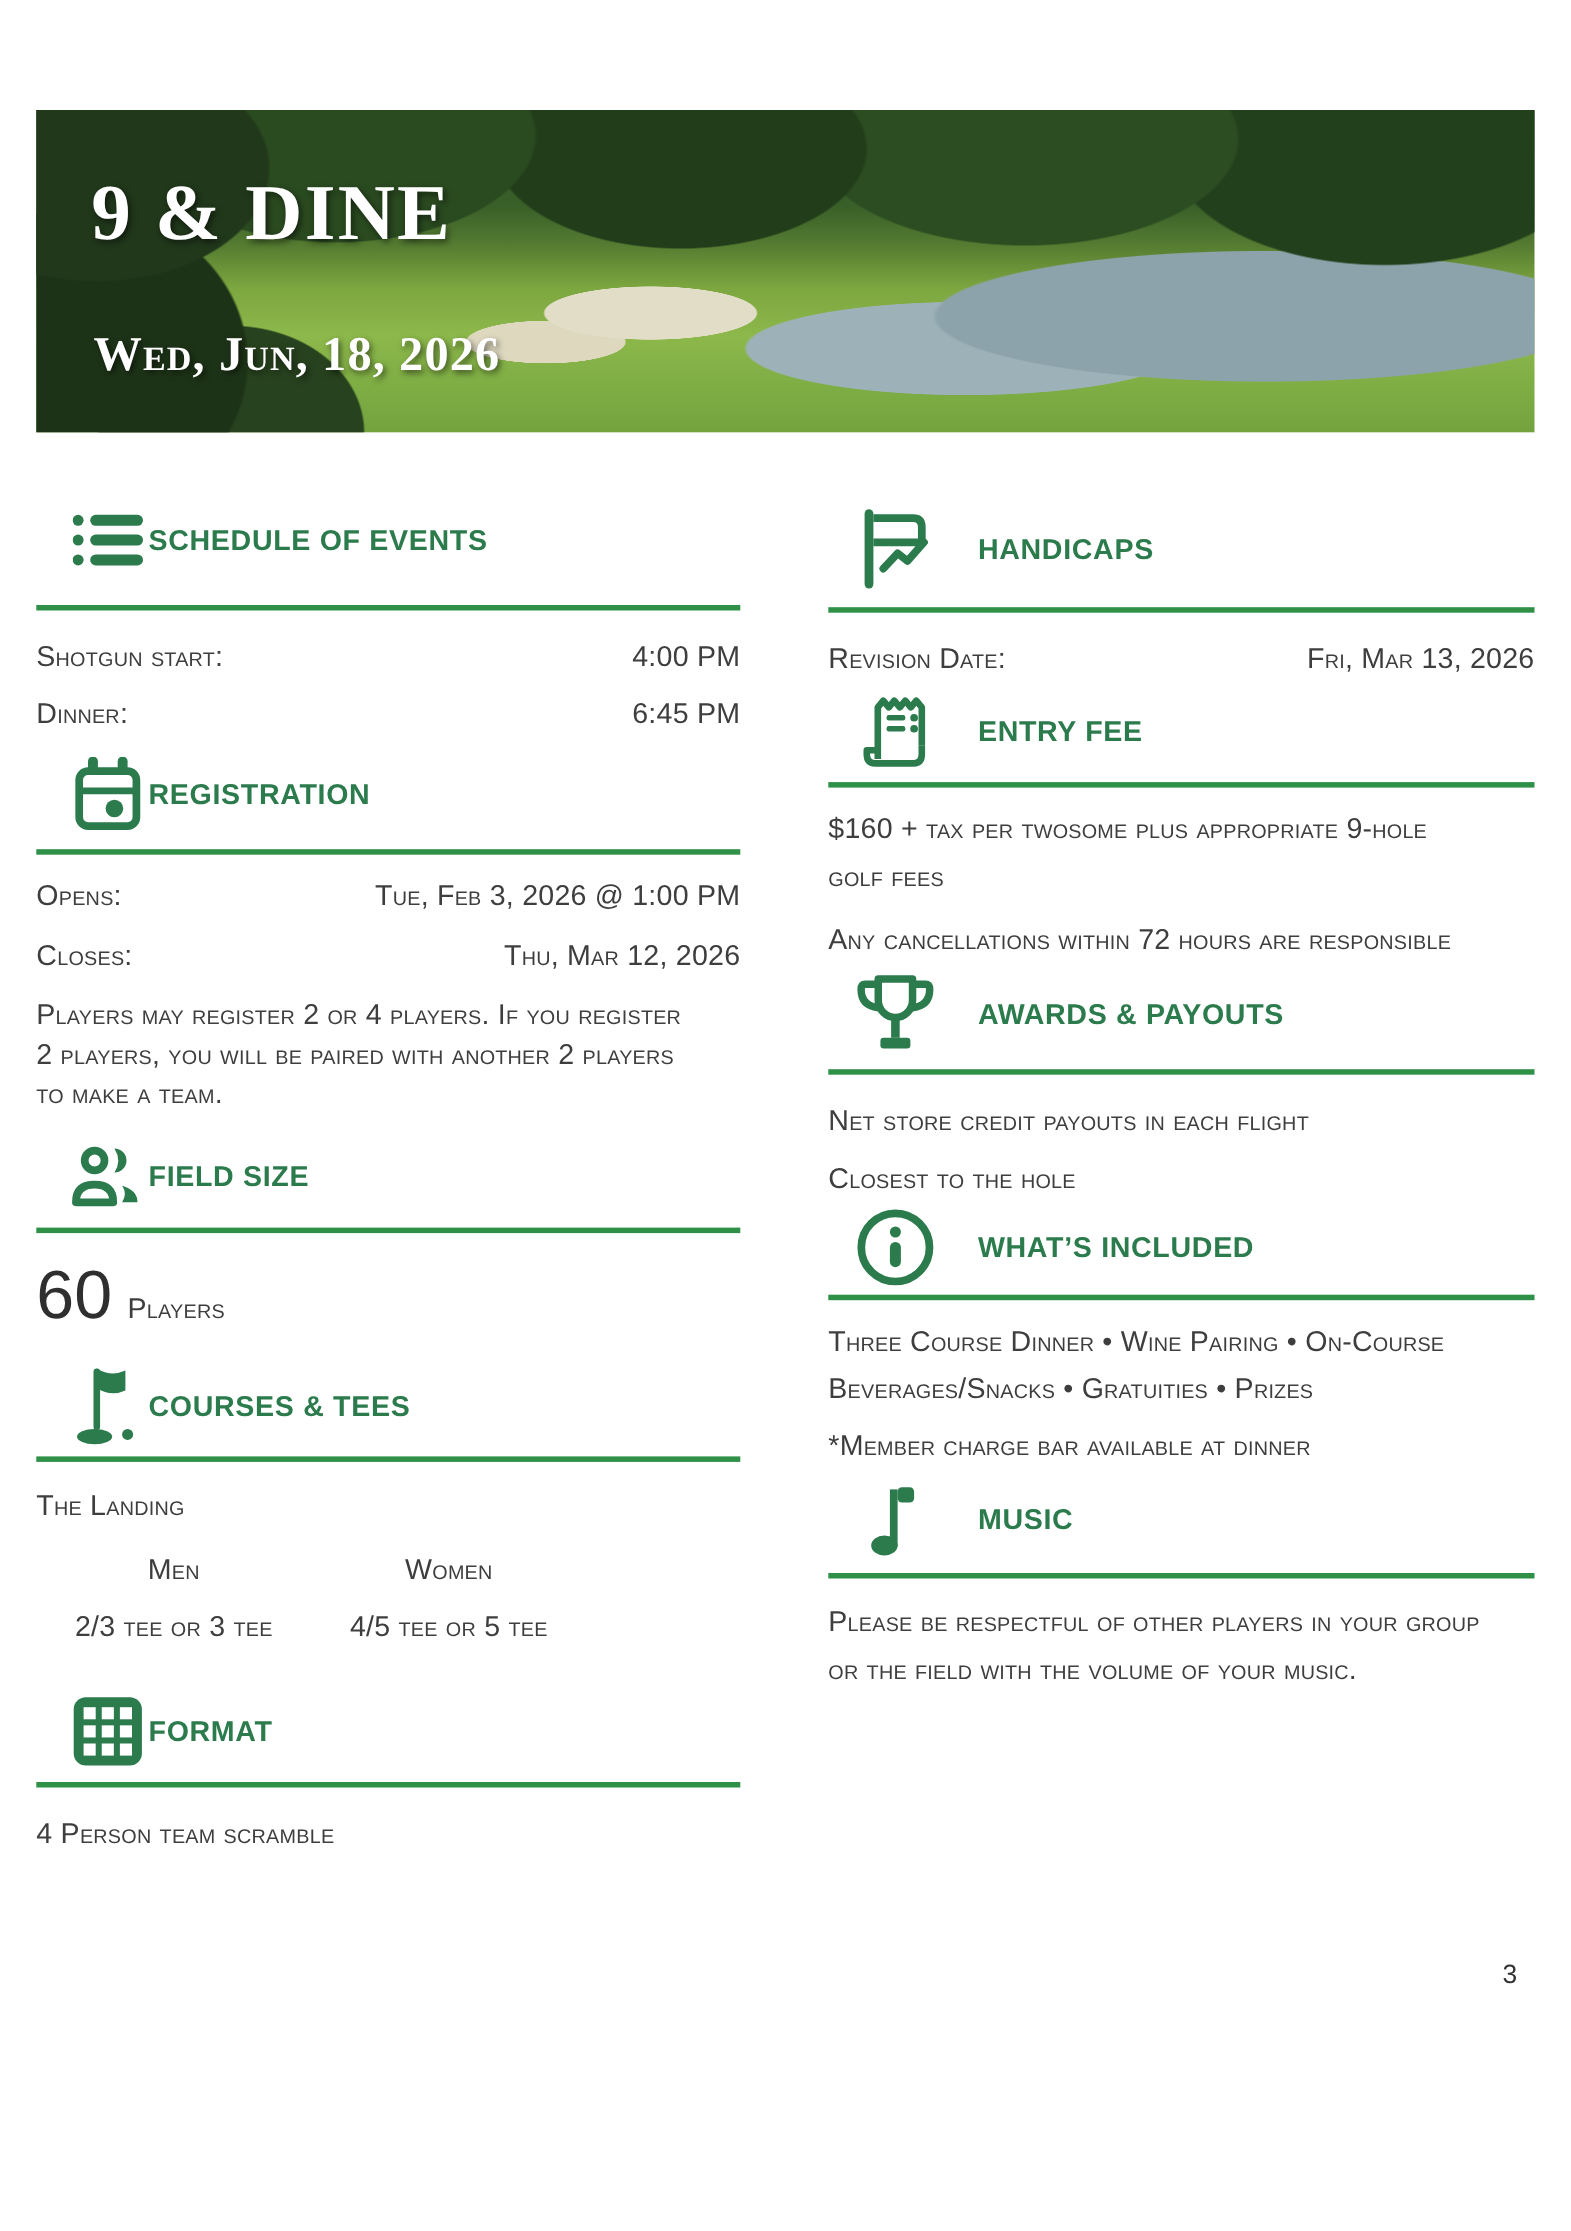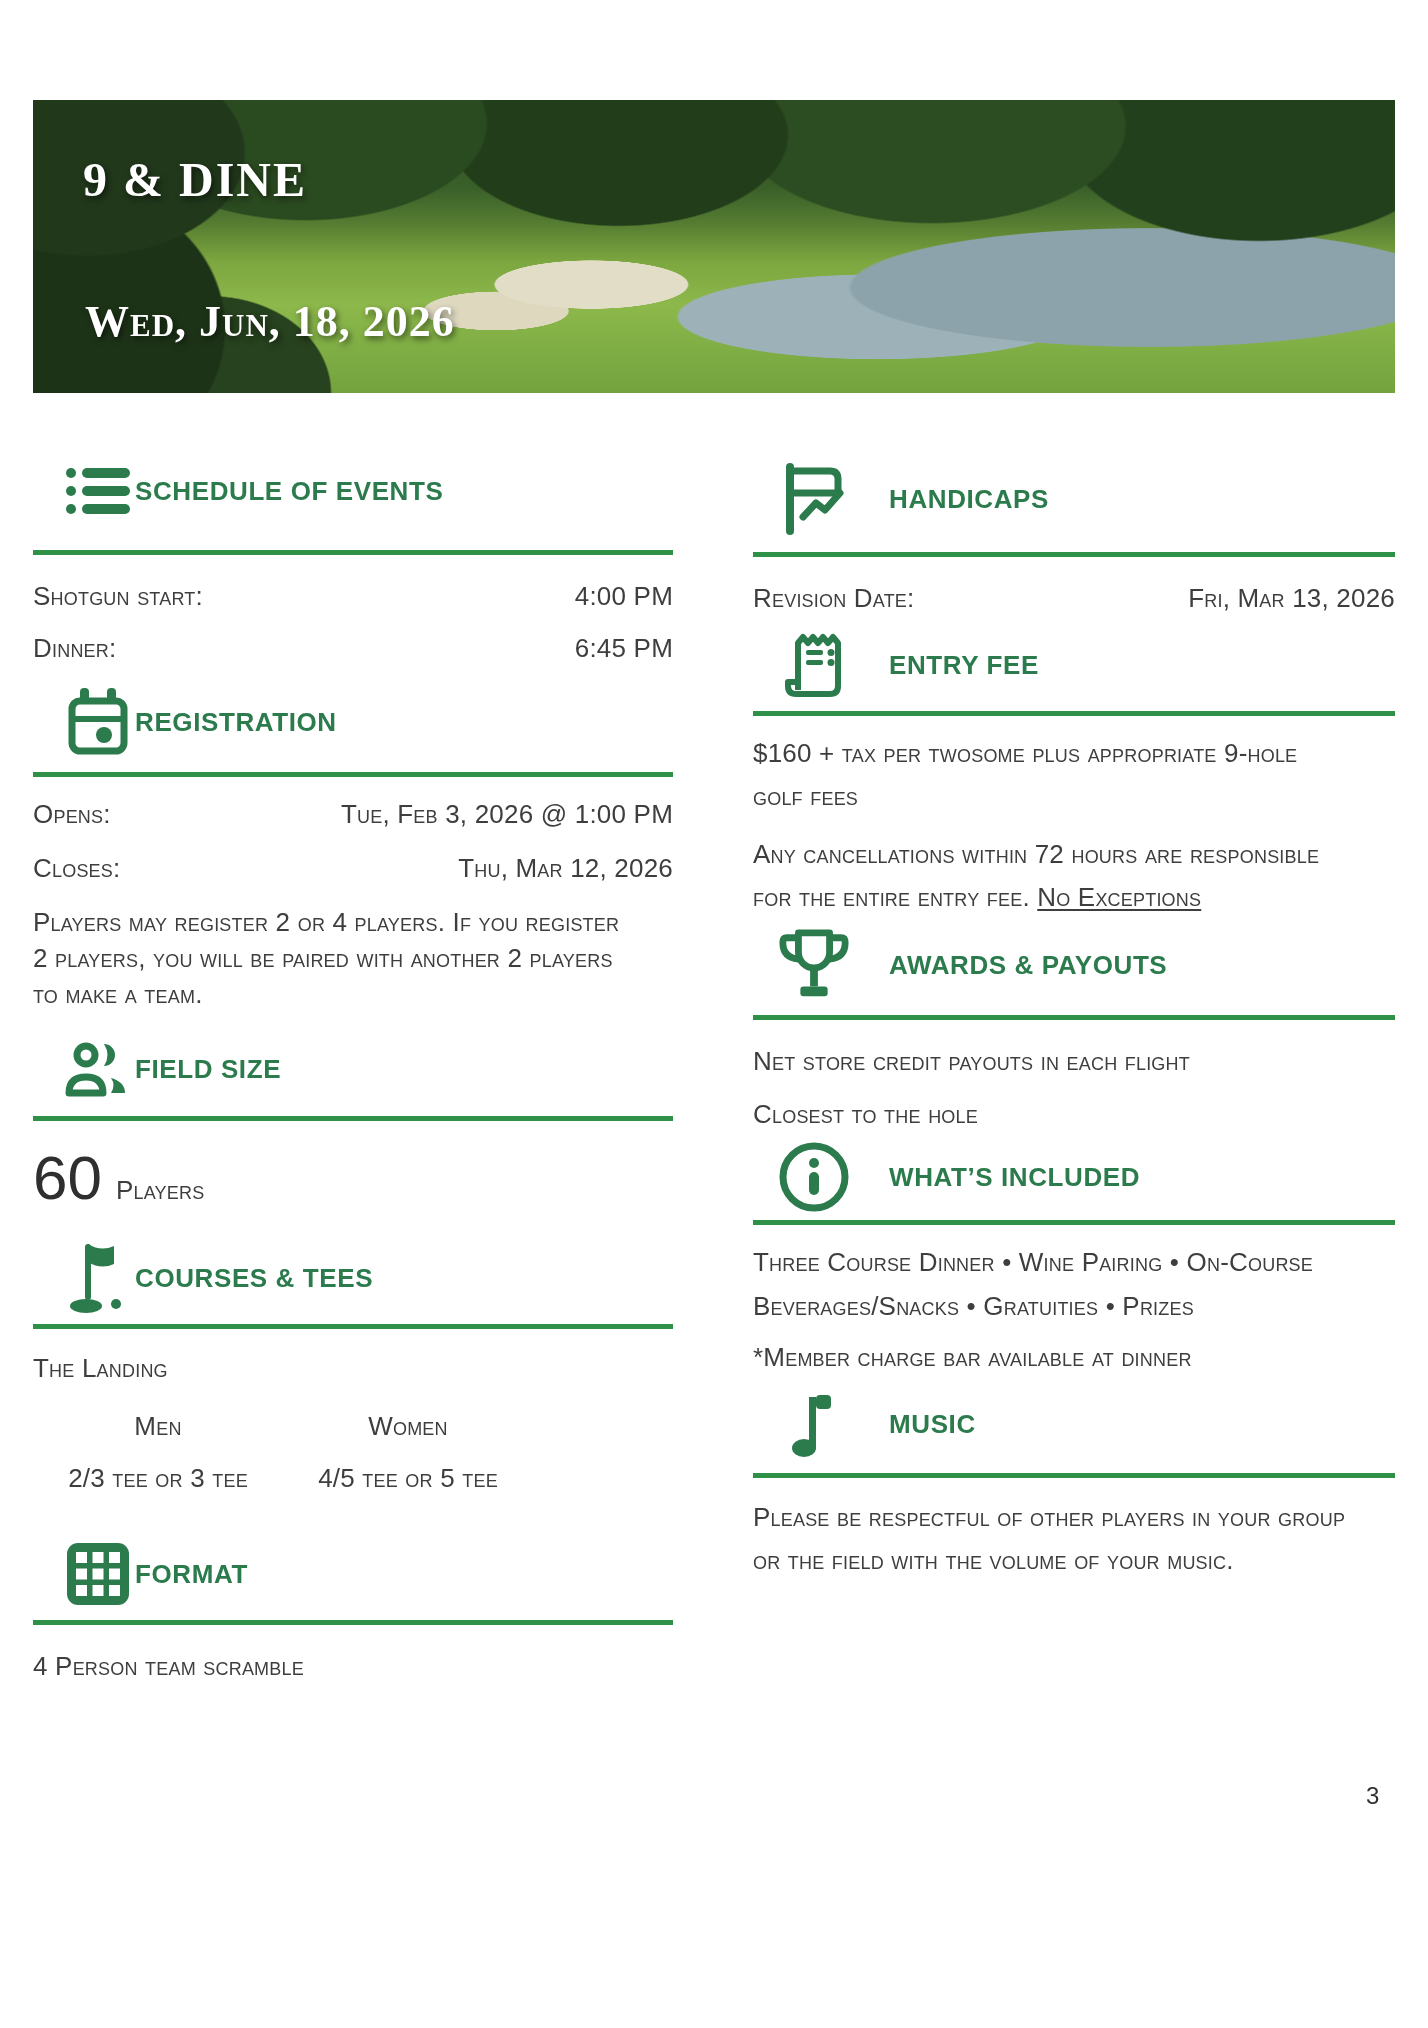--- a/index.html
+++ b/index.html
@@ -20,21 +20,21 @@
       radial-gradient(ellipse 250px 230px at 3% 78%, #1d3317 0 60%, rgba(29,51,23,0) 61%),
       radial-gradient(ellipse 200px 160px at 13% 100%, #27421e 0 60%, rgba(39,66,30,0) 61%),
       radial-gradient(ellipse 480px 95px at 82% 64%, #8da3ab 0 62%, rgba(141,163,171,0) 63%),
       radial-gradient(ellipse 330px 70px at 62% 74%, #9db2b8 0 60%, rgba(157,178,184,0) 61%),
       radial-gradient(ellipse 160px 40px at 41% 63%, #e2ddc6 0 60%, rgba(226,221,198,0) 61%),
       radial-gradient(ellipse 120px 32px at 34% 72%, #ded8bf 0 60%, rgba(222,216,191,0) 61%),
       linear-gradient(180deg, #2e4f24 0%, #3a6029 30%, #557c31 42%, #7ca63f 55%, #8db84b 70%, #7fae45 85%, #74a23e 100%);
   }
   .hero-title {
     position:absolute; left:50px; top:52px;
-    font-family:"Liberation Serif", serif; font-weight:bold; font-size:48px; color:#ffffff;
+    font-family:"Liberation Serif", serif; font-weight:bold; font-size:72px; color:#ffffff;
     text-shadow:2px 3px 6px rgba(0,0,0,0.55); letter-spacing:2px;
   }
   .hero-date {
     position:absolute; left:52px; top:196px;
     font-family:"Liberation Serif", serif; font-weight:bold; font-size:44px; color:#ffffff;
     font-variant:small-caps; text-shadow:2px 3px 6px rgba(0,0,0,0.55); letter-spacing:1px;
   }
 
   
   .col { position:absolute; }
@@ -240,21 +240,20 @@
         </span>
         <h2 class="sec-title">ENTRY FEE</h2>
       </div>
       <div class="rule" style="margin-top:9px"></div>
       <div class="lines bt" style="margin-top:22px">
         <div class="line">$160 + tax per twosome plus appropriate 9-hole</div>
         <div class="line">golf fees</div>
       </div>
       <div class="lines bt" style="margin-top:26px">
         <div class="line">Any cancellations within 72 hours are responsible</div>
-        <div class="line"><span>for the entire entry fee.&nbsp;</span><span class="ul">No Exceptions</span></div>
       </div>
     </section>
 
     <section>
       <div class="sec-head" style="margin-top:14px">
         <span class="icon">
           <svg width="76" height="78" viewBox="0 0 76 78">
             <path d="M22 5 H54 V25 A16 16 0 0 1 22 25 Z" fill="none" stroke="currentColor" stroke-width="7" stroke-linejoin="round"></path>
             <path d="M22 10 H10 Q6 10 6 15 Q6 30 22 32" fill="none" stroke="currentColor" stroke-width="7"></path>
             <path d="M54 10 H66 Q70 10 70 15 Q70 30 54 32" fill="none" stroke="currentColor" stroke-width="7"></path>

